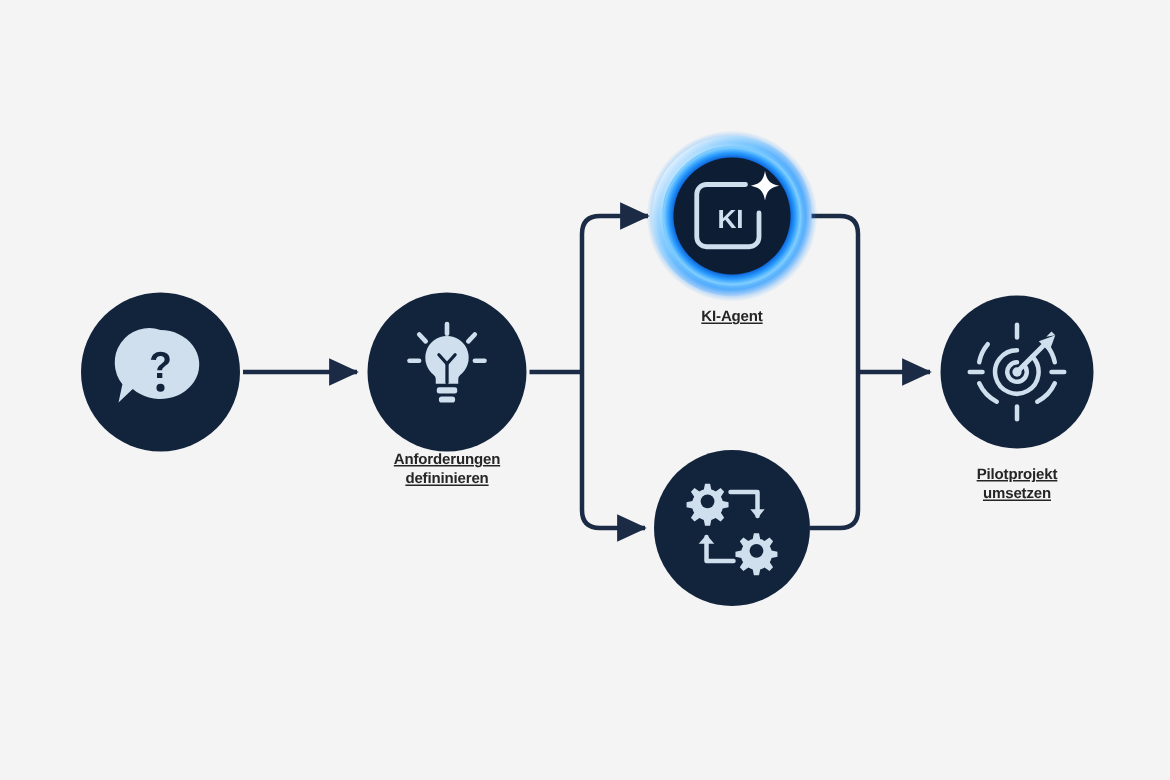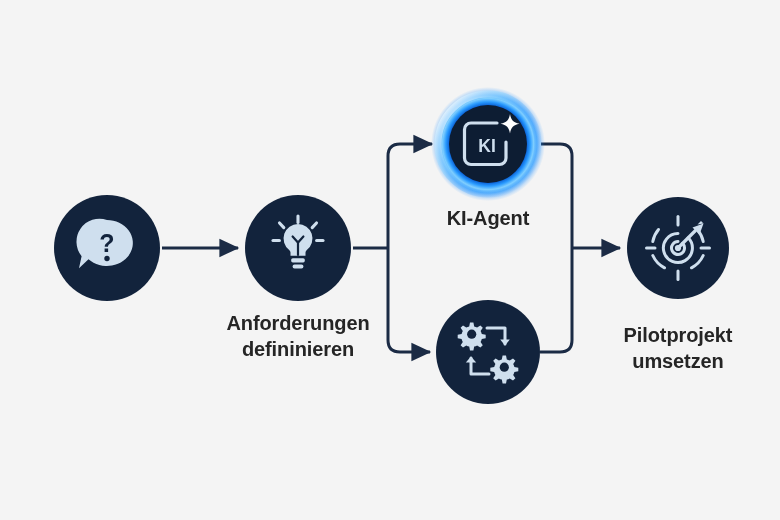--- a/index.html
+++ b/index.html
@@ -24,26 +24,27 @@
     top: 0;
     left: 0;
     width: 780px;
     height: 520px;
   }
   .node-label {
     position: absolute;
     text-align: center;
     font-family: "Liberation Sans", sans-serif;
     font-weight: bold;
-    font-size: 20px;
+    font-size: 10px;
     line-height: 1.32;
     color: #252525;
     letter-spacing: -0.1px;
     white-space: pre-line;
     user-select: none;
+    text-decoration: underline;
   }
 </style>
 </head>
 <body>
 
 <div id="canvas">
 
   <svg class="layer" viewBox="0 0 780 520">
     <defs>
       <marker id="arrowhead" markerWidth="7" markerHeight="7" refX="6.2" refY="3.5" orient="auto" markerUnits="strokeWidth">
@@ -213,22 +214,22 @@
 
         <line x1="678" y1="248" x2="695.5" y2="230.5" stroke-width="3.2"></line>
 
         <path d="M692.5 227.5 L703.5 223.5 L699.5 234.5 Z" fill="#cfdfee" stroke="none"></path>
         <path d="M697.5 224.5 L701 221 L703.5 223.5 Z" fill="#cfdfee" stroke="none"></path>
       </g>
     </g>
   </svg>
 
 
-  <div class="node-label" style="left:218px; top:310px; width:160px;">Anforderungen
+  <div class="node-label" style="left:218px; top:300px; width:160px;">Anforderungen
 defininieren</div>
 
   <div class="node-label" style="left:408px; top:205px; width:160px;">KI-Agent</div>
 
 
-  <div class="node-label" style="left:598px; top:310px; width:160px;margin-top:12px;">Pilotprojekt
+  <div class="node-label" style="left:598px; top:310px; width:160px;">Pilotprojekt
 umsetzen</div>
 
 </div>
 
 </body></html>

